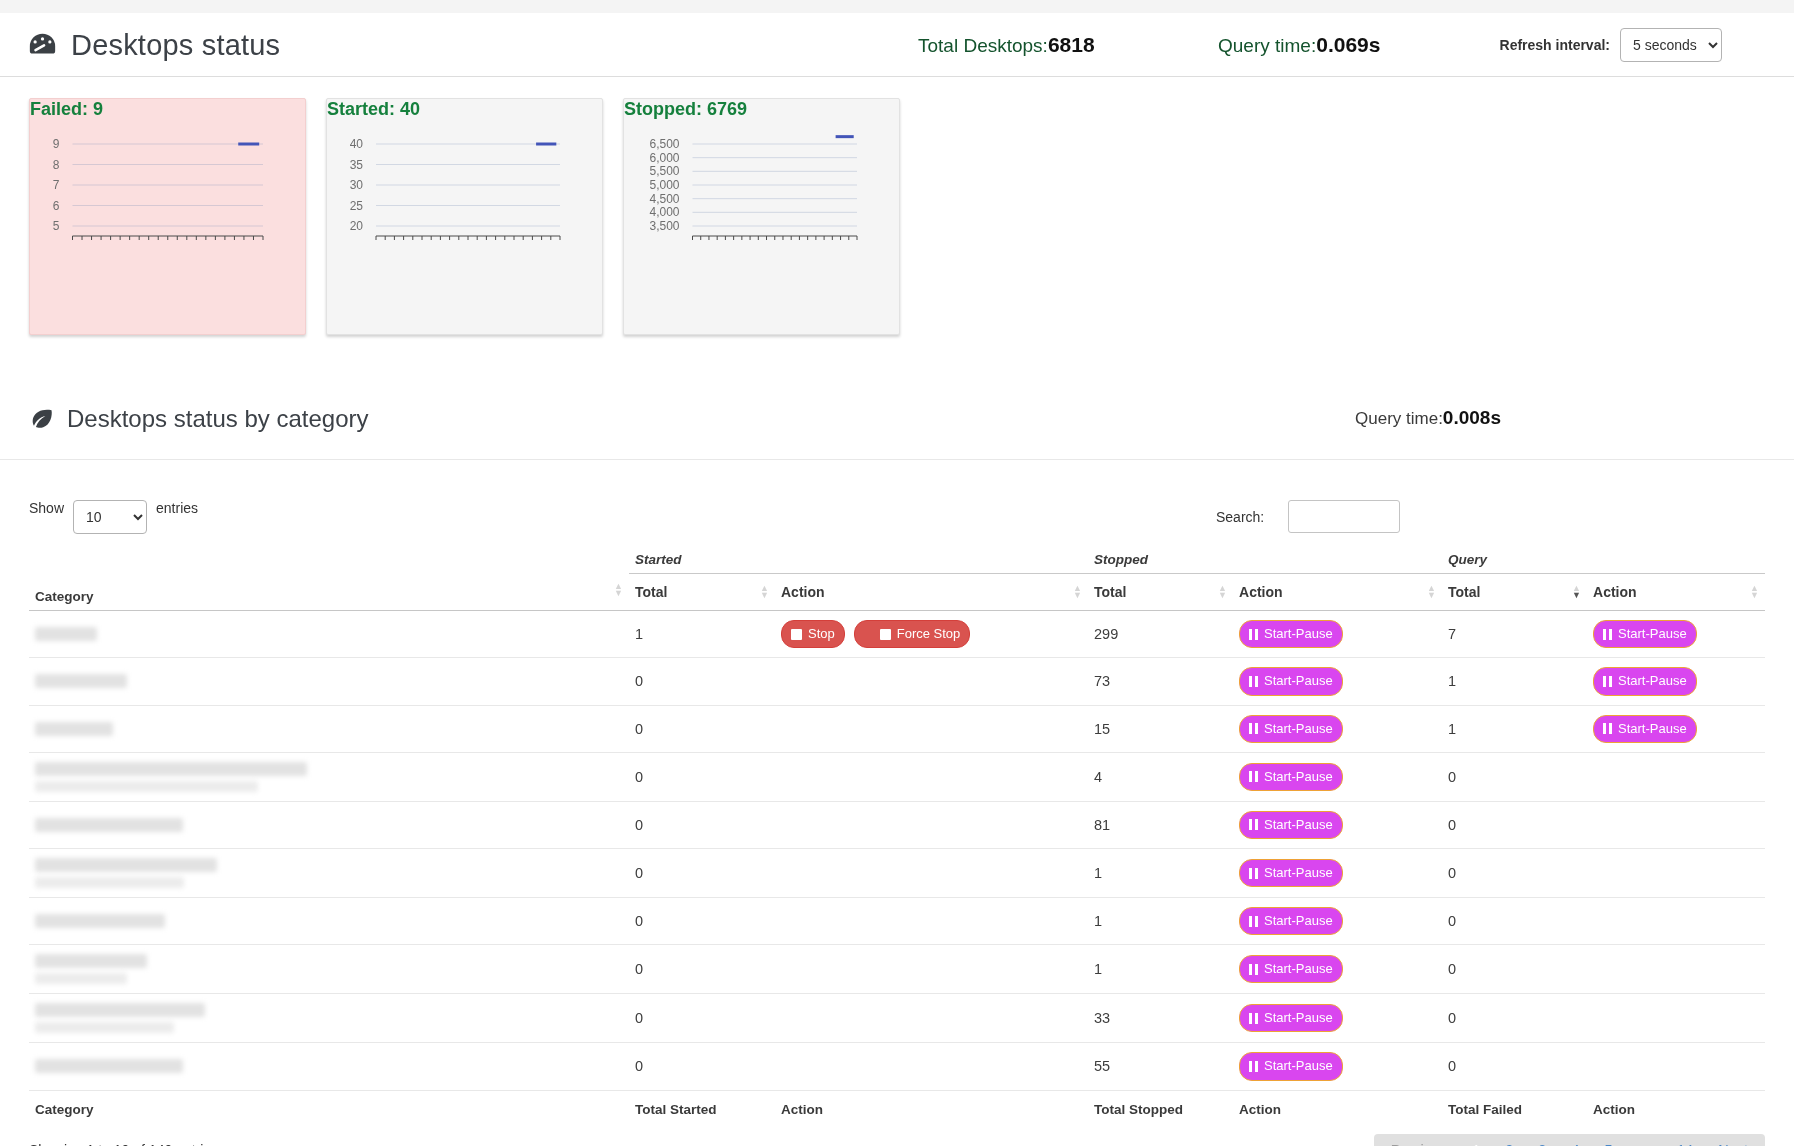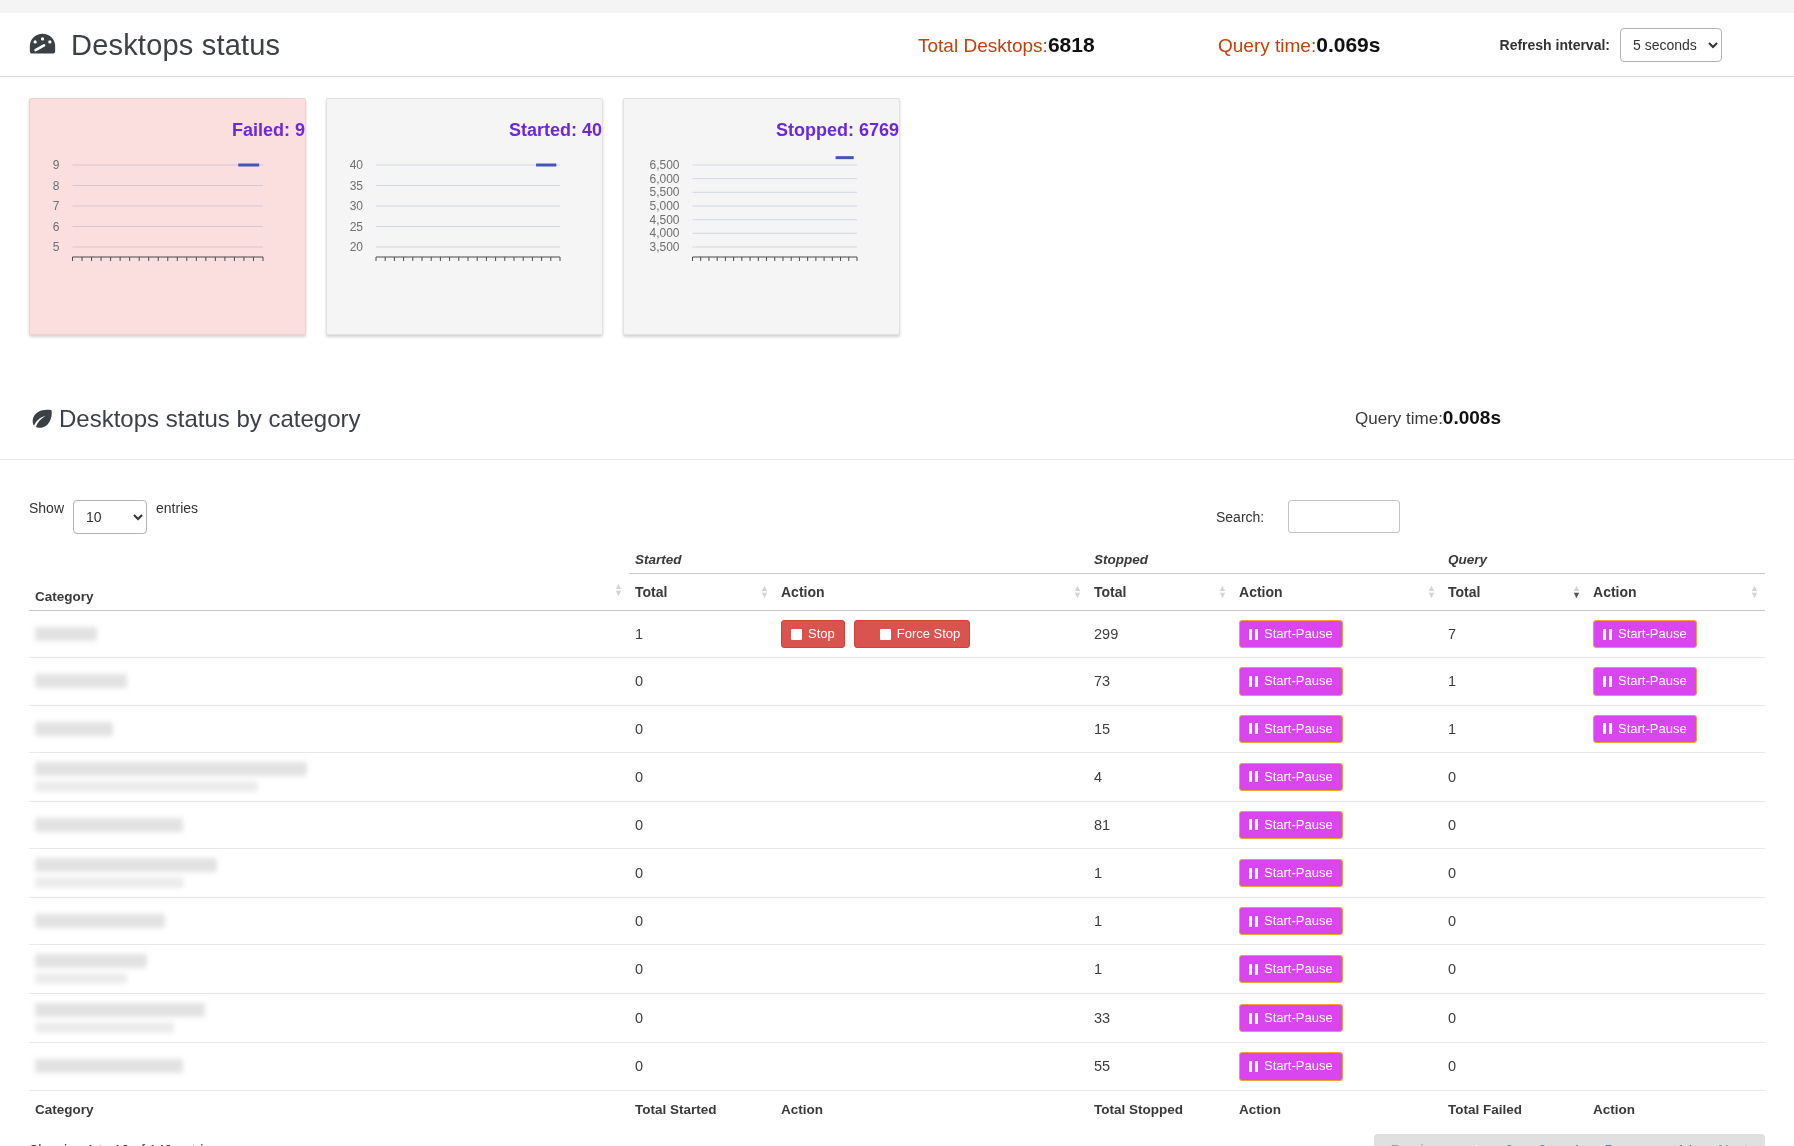--- a/index.html
+++ b/index.html
@@ -10,46 +10,46 @@
     font-family:"Liberation Sans", sans-serif;
     color:#333;
   }
   .top-strip { height:13px; background:#f4f4f4; }
 
   
   .page-header { position:relative; height:64px; background:#fff; border-bottom:1px solid #dddddd; }
   .title-wrap { position:absolute; left:27px; top:50%; transform:translateY(-50%); display:flex; align-items:center; gap:13px; }
   .page-title { font-size:29px; font-weight:400; color:#3c4147; letter-spacing:0.2px; }
   .metric { position:absolute; top:50%; transform:translateY(-50%); white-space:nowrap; }
-  .metric .m-label { font-size:19px; color:#c2410c; }
+  .metric .m-label { font-size:19px; color:#14532d; }
   .metric .m-value { font-size:21px; font-weight:bold; color:#111; }
   .metric-total { left:918px; }
   .metric-query { left:1218px; }
   .refresh-wrap { position:absolute; right:72px; top:50%; transform:translateY(-50%); display:flex; align-items:center; gap:10px; }
   .refresh-label { font-size:14px; font-weight:bold; color:#333; }
   select {
     font-family:"Liberation Sans", sans-serif;
     font-size:14px; color:#333; background:#fff;
     border:1px solid #b3b3b3; border-radius:4px; padding:5px 8px; height:34px;
   }
 
   
   .cards { display:flex; gap:20px; padding:21px 29px 0 29px; }
   .card {
     width:277px; height:237px; border-radius:2px;
     border:1px solid #e2e2e2; background:#f5f5f5;
     box-shadow:0 2px 3px rgba(0,0,0,0.18);
   }
   .card.card-failed { background:#fbdfdf; border-color:#f3cfcf; }
-  .card-title { margin-top:21px; text-align:right; font-size:18px; font-weight:bold; color:#6d28d9; }
+  .card-title { text-align:left; font-size:18px; font-weight:bold; color:#15803d; }
   .spark { display:block; margin:8px auto 0 auto; }
 
   
   .section-head { position:relative; margin-top:70px; padding:0 29px 26px 29px; border-bottom:1px solid #e8e8e8; }
-  .section-title-wrap { display:flex; align-items:center; gap:4px; }
+  .section-title-wrap { display:flex; align-items:center; gap:12px; }
   .section-title { font-size:24px; font-weight:400; color:#3c4147; }
   .section-query { position:absolute; left:1355px; top:2px; white-space:nowrap; }
   .section-query .m-label { font-size:17px; color:#3a3a3a; }
   .section-query .m-value { font-size:19px; font-weight:bold; color:#111; }
 
   
   .table-controls { position:relative; height:34px; margin:40px 29px 0 29px; font-size:14px; color:#333; }
   .show-wrap { position:absolute; left:0; top:0; display:flex; gap:9px; }
   .show-wrap select { width:74px; }
   .search-wrap { position:absolute; left:1187px; top:0; display:flex; align-items:center; gap:24px; }
@@ -67,21 +67,21 @@
 
   .sort-icon { position:absolute; right:6px; top:50%; transform:translateY(-50%); display:flex; flex-direction:column; line-height:7px; font-size:9px; color:#d5d5d5; }
   .sort-icon .arr.active { color:#555; }
   .category-th .sort-icon { top:auto; bottom:13px; transform:none; }
 
   .blur-wrap { display:flex; flex-direction:column; gap:5px; }
   .blur-blob { height:14px; background:#e2e2e2; border-radius:2px; filter:blur(2.5px); }
   .blur-blob.second { height:11px; background:#ececec; }
 
   .btn {
-    display:inline-flex; align-items:center; border-radius:3px; cursor:pointer;
+    display:inline-flex; align-items:center; border-radius:13px; cursor:pointer;
     font-size:13px; color:#fff; padding:5px 9px; line-height:1.25; white-space:nowrap;
     font-family:"Liberation Sans", sans-serif; border:1px solid transparent;
   }
   .btn + .btn { margin-left:9px;padding-left:25px; }
   .btn-danger { background:#d9534f; border-color:#d43f3a; }
   .btn-warning { background:#d946ef; border-color:#eea236; }
   .ic-stop { display:inline-block; width:11px; height:11px; background:#fff; border-radius:1px; margin-right:6px; }
   .ic-pause { display:inline-block; width:9px; height:11px; border-left:3px solid #fff; border-right:3px solid #fff; margin-right:6px; }
 
   

